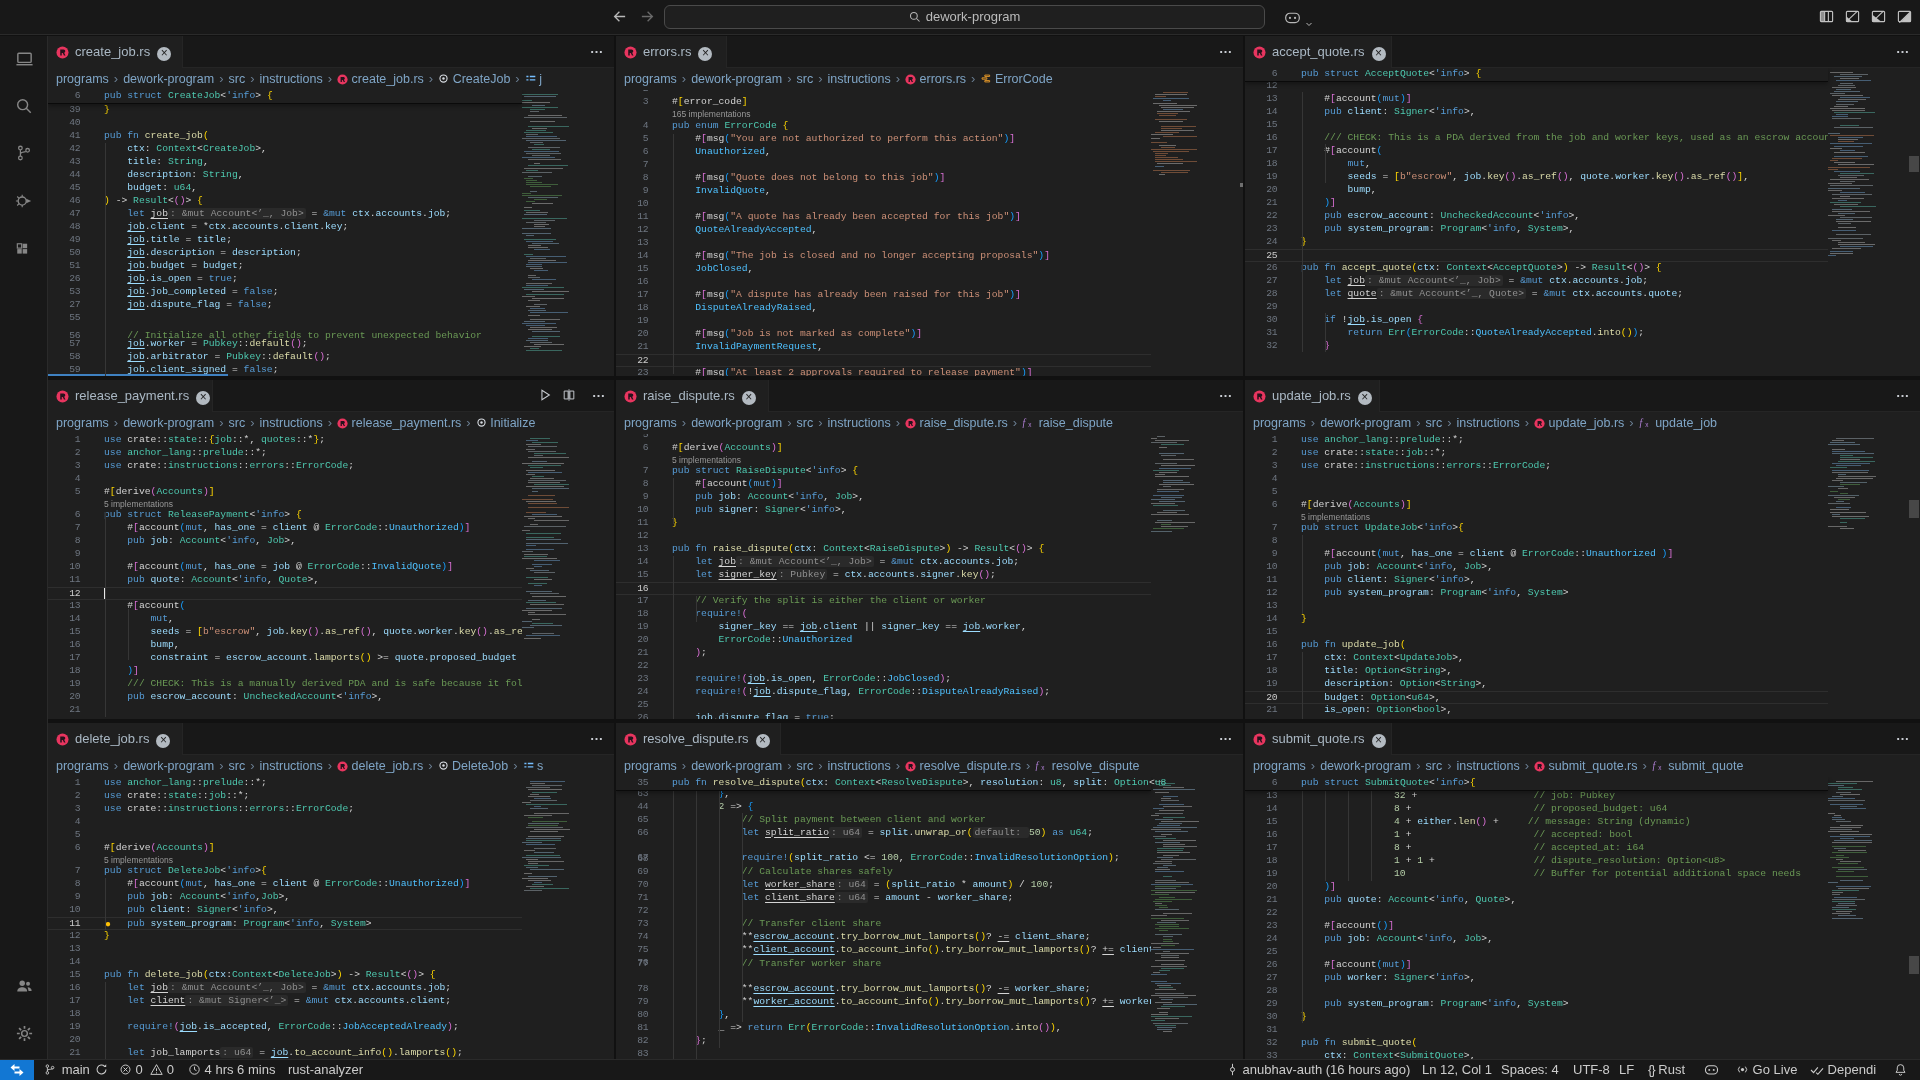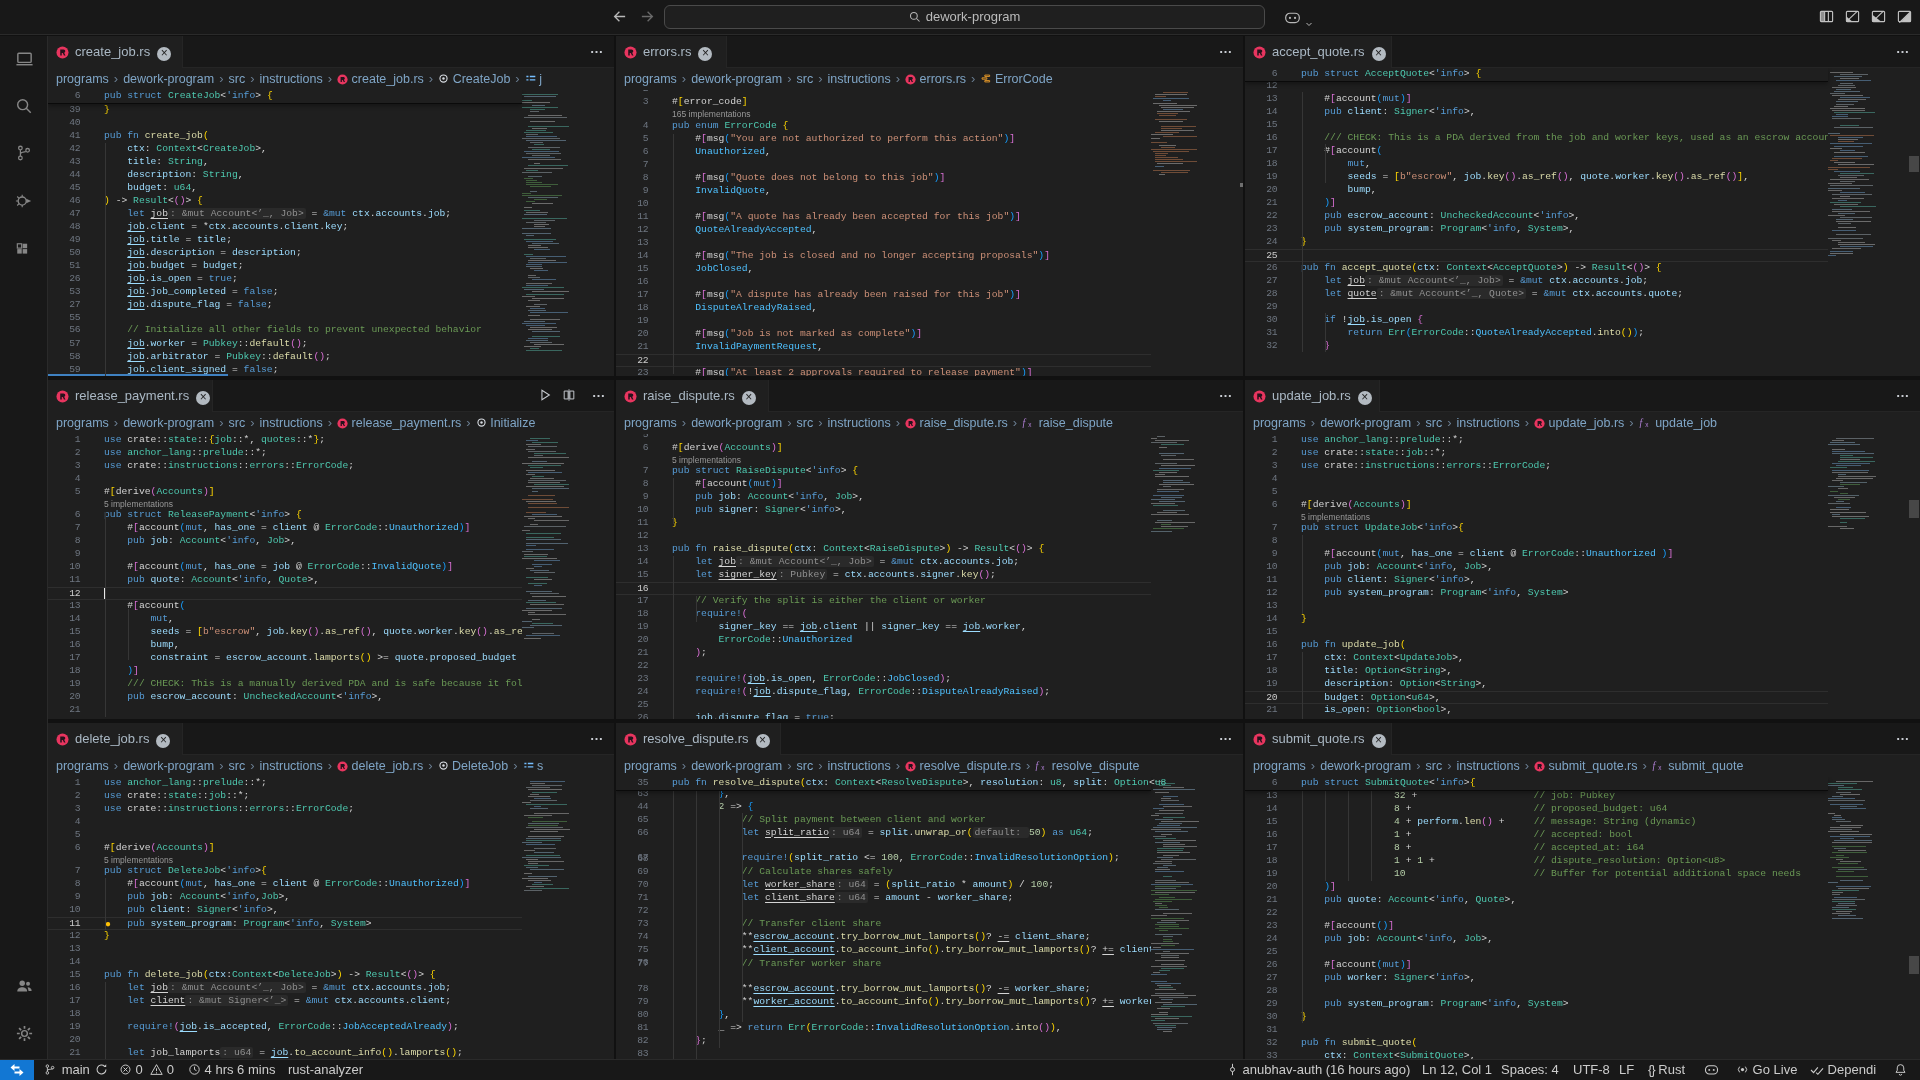--- a/index.html
+++ b/index.html
@@ -143,21 +143,21 @@
       <div class="row" style="top:105.0px"><span class="ln">46</span><span class="ct"><i class="y">)</i><i class="w"> -&gt; </i><i class="t">Result</i><i class="w">&lt;</i><i class="p">()</i><i class="w">&gt; </i><i class="y">{</i></span></div>
       <div class="row" style="top:118.0px"><span class="ln">47</span><span class="ct"><i class="w">    </i><i class="k">let</i><i class="w"> </i><i class="w u">job</i><i class="h">: &amp;mut Account&lt;’_, Job&gt;</i><i class="w"> = </i><i class="k">&amp;mut</i><i class="w"> </i><i class="v">ctx</i><i class="w">.</i><i class="v">accounts</i><i class="w">.</i><i class="v">job</i><i class="w">;</i></span></div>
       <div class="row" style="top:131.0px"><span class="ln">48</span><span class="ct"><i class="w">    </i><i class="v u">job</i><i class="w">.</i><i class="v">client</i><i class="w"> = *</i><i class="v">ctx</i><i class="w">.</i><i class="v">accounts</i><i class="w">.</i><i class="v">client</i><i class="w">.</i><i class="v">key</i><i class="w">;</i></span></div>
       <div class="row" style="top:144.0px"><span class="ln">49</span><span class="ct"><i class="w">    </i><i class="v u">job</i><i class="w">.</i><i class="v">title</i><i class="w"> = </i><i class="v">title</i><i class="w">;</i></span></div>
       <div class="row" style="top:157.0px"><span class="ln">50</span><span class="ct"><i class="w">    </i><i class="v u">job</i><i class="w">.</i><i class="v">description</i><i class="w"> = </i><i class="v">description</i><i class="w">;</i></span></div>
       <div class="row" style="top:170.0px"><span class="ln">51</span><span class="ct"><i class="w">    </i><i class="v u">job</i><i class="w">.</i><i class="v">budget</i><i class="w"> = </i><i class="v">budget</i><i class="w">;</i></span></div>
       <div class="row" style="top:183.0px"><span class="ln">26</span><span class="ct"><i class="w">    </i><i class="v u">job</i><i class="w">.</i><i class="v">is_open</i><i class="w"> = </i><i class="k">true</i><i class="w">;</i></span></div>
       <div class="row" style="top:196.0px"><span class="ln">53</span><span class="ct"><i class="w">    </i><i class="v u">job</i><i class="w">.</i><i class="v">job_completed</i><i class="w"> = </i><i class="k">false</i><i class="w">;</i></span></div>
       <div class="row" style="top:209.0px"><span class="ln">27</span><span class="ct"><i class="w">    </i><i class="v u">job</i><i class="w">.</i><i class="v">dispute_flag</i><i class="w"> = </i><i class="k">false</i><i class="w">;</i></span></div>
       <div class="row" style="top:222.0px"><span class="ln">55</span><span class="ct"></span></div>
-      <div class="row" style="top:234px"><span class="ln">56</span><span class="ct"><i class="w">    </i><i class="c">// Initialize all other fields to prevent unexpected behavior</i></span></div>
+      <div class="row" style="top:240px"><span class="ln">56</span><span class="ct"><i class="w">    </i><i class="c">// Initialize all other fields to prevent unexpected behavior</i></span></div>
       <div class="row" style="top:248.0px"><span class="ln">57</span><span class="ct"><i class="w">    </i><i class="v u">job</i><i class="w">.</i><i class="v">worker</i><i class="w"> = </i><i class="t">Pubkey</i><i class="w">::</i><i class="f">default</i><i class="p">()</i><i class="w">;</i></span></div>
       <div class="row" style="top:261.0px"><span class="ln">58</span><span class="ct"><i class="w">    </i><i class="v u">job</i><i class="w">.</i><i class="v">arbitrator</i><i class="w"> = </i><i class="t">Pubkey</i><i class="w">::</i><i class="f">default</i><i class="p">()</i><i class="w">;</i></span></div>
       <div class="row" style="top:274.0px"><span class="ln">59</span><span class="ct"><i class="w">    </i><i class="v u">job</i><i class="w">.</i><i class="v">client_signed</i><i class="w"> = </i><i class="k">false</i><i class="w">;</i></span></div>
       <div class="mmwrap" style="top:2px">
         <div class="mm" style="left:0px;top:2.0px;width:36px;background:#56b0a0"></div>
         <div class="mm" style="left:2px;top:4.1px;width:32px;background:#86a7c2"></div>
         <div class="mm" style="left:0px;top:8.3px;width:10px;background:#56b0a0"></div>
         <div class="mm" style="left:0px;top:10.4px;width:28px;background:#b8b8b8"></div>
         <div class="mm" style="left:10px;top:12.5px;width:13px;background:#86a7c2"></div>
         <div class="mm" style="left:0px;top:14.6px;width:36px;background:#56b0a0"></div>
@@ -1024,21 +1024,21 @@
         <text x="7.5" y="13.5" font-size="8.5" fill="#b180d7">x</text>
       </svg> <span>submit_quote</span></div>
     <div class="code" style="height:282px">
       <div class="ig" style="left:56.5px;top:13.0px;height:233.0px"></div>
       <div class="ig" style="left:79.8px;top:13.0px;height:91.0px"></div>
       <div class="ig" style="left:103.1px;top:13.0px;height:91.0px"></div>
       <div class="ig" style="left:126.4px;top:13.0px;height:91.0px"></div>
       <div class="sticky"><span class="ln">6</span><span class="ct"><i class="k">pub</i><i class="w"> </i><i class="k">struct</i><i class="w"> </i><i class="t">SubmitQuote</i><i class="w">&lt;</i><i class="k">'info</i><i class="w">&gt;</i><i class="y">{</i></span></div>
       <div class="row" style="top:12.8px"><span class="ln">13</span><span class="ct"><i class="w">                </i><i class="n">32</i><i class="w"> + </i><i class="w">                   </i><i class="c">// job: Pubkey</i></span></div>
       <div class="row" style="top:25.8px"><span class="ln">14</span><span class="ct"><i class="w">                </i><i class="n">8</i><i class="w"> + </i><i class="w">                    </i><i class="c">// proposed_budget: u64</i></span></div>
-      <div class="row" style="top:38.8px"><span class="ln">15</span><span class="ct"><i class="w">                </i><i class="n">4</i><i class="w"> + </i><i class="v">perform</i><i class="w">.</i><i class="f">len</i><i class="p">()</i><i class="w"> + </i><i class="w">    </i><i class="c">// message: String (dynamic)</i></span></div>
+      <div class="row" style="top:38.8px"><span class="ln">15</span><span class="ct"><i class="w">                </i><i class="n">4</i><i class="w"> + </i><i class="v">either</i><i class="w">.</i><i class="f">len</i><i class="p">()</i><i class="w"> + </i><i class="w">    </i><i class="c">// message: String (dynamic)</i></span></div>
       <div class="row" style="top:51.8px"><span class="ln">16</span><span class="ct"><i class="w">                </i><i class="n">1</i><i class="w"> + </i><i class="w">                    </i><i class="c">// accepted: bool</i></span></div>
       <div class="row" style="top:64.8px"><span class="ln">17</span><span class="ct"><i class="w">                </i><i class="n">8</i><i class="w"> + </i><i class="w">                    </i><i class="c">// accepted_at: i64</i></span></div>
       <div class="row" style="top:77.8px"><span class="ln">18</span><span class="ct"><i class="w">                </i><i class="n">1</i><i class="w"> + </i><i class="n">1</i><i class="w"> + </i><i class="w">                </i><i class="c">// dispute_resolution: Option&lt;u8&gt;</i></span></div>
       <div class="row" style="top:90.8px"><span class="ln">19</span><span class="ct"><i class="w">                </i><i class="n">10</i><i class="w">                      </i><i class="c">// Buffer for potential additional space needs</i></span></div>
       <div class="row" style="top:103.8px"><span class="ln">20</span><span class="ct"><i class="w">    </i><i class="z">)</i><i class="p">]</i></span></div>
       <div class="row" style="top:116.8px"><span class="ln">21</span><span class="ct"><i class="w">    </i><i class="k">pub</i><i class="w"> </i><i class="v">quote</i><i class="w">: </i><i class="t">Account</i><i class="w">&lt;</i><i class="k">'info</i><i class="w">, </i><i class="t">Quote</i><i class="w">&gt;,</i></span></div>
       <div class="row" style="top:129.8px"><span class="ln">22</span><span class="ct"></span></div>
       <div class="row" style="top:142.8px"><span class="ln">23</span><span class="ct"><i class="w">    #</i><i class="p">[</i><i class="w">account</i><i class="z">()</i><i class="p">]</i></span></div>
       <div class="row" style="top:155.8px"><span class="ln">24</span><span class="ct"><i class="w">    </i><i class="k">pub</i><i class="w"> </i><i class="v">job</i><i class="w">: </i><i class="t">Account</i><i class="w">&lt;</i><i class="k">'info</i><i class="w">, </i><i class="t">Job</i><i class="w">&gt;,</i></span></div>
       <div class="row" style="top:168.8px"><span class="ln">25</span><span class="ct"></span></div>

